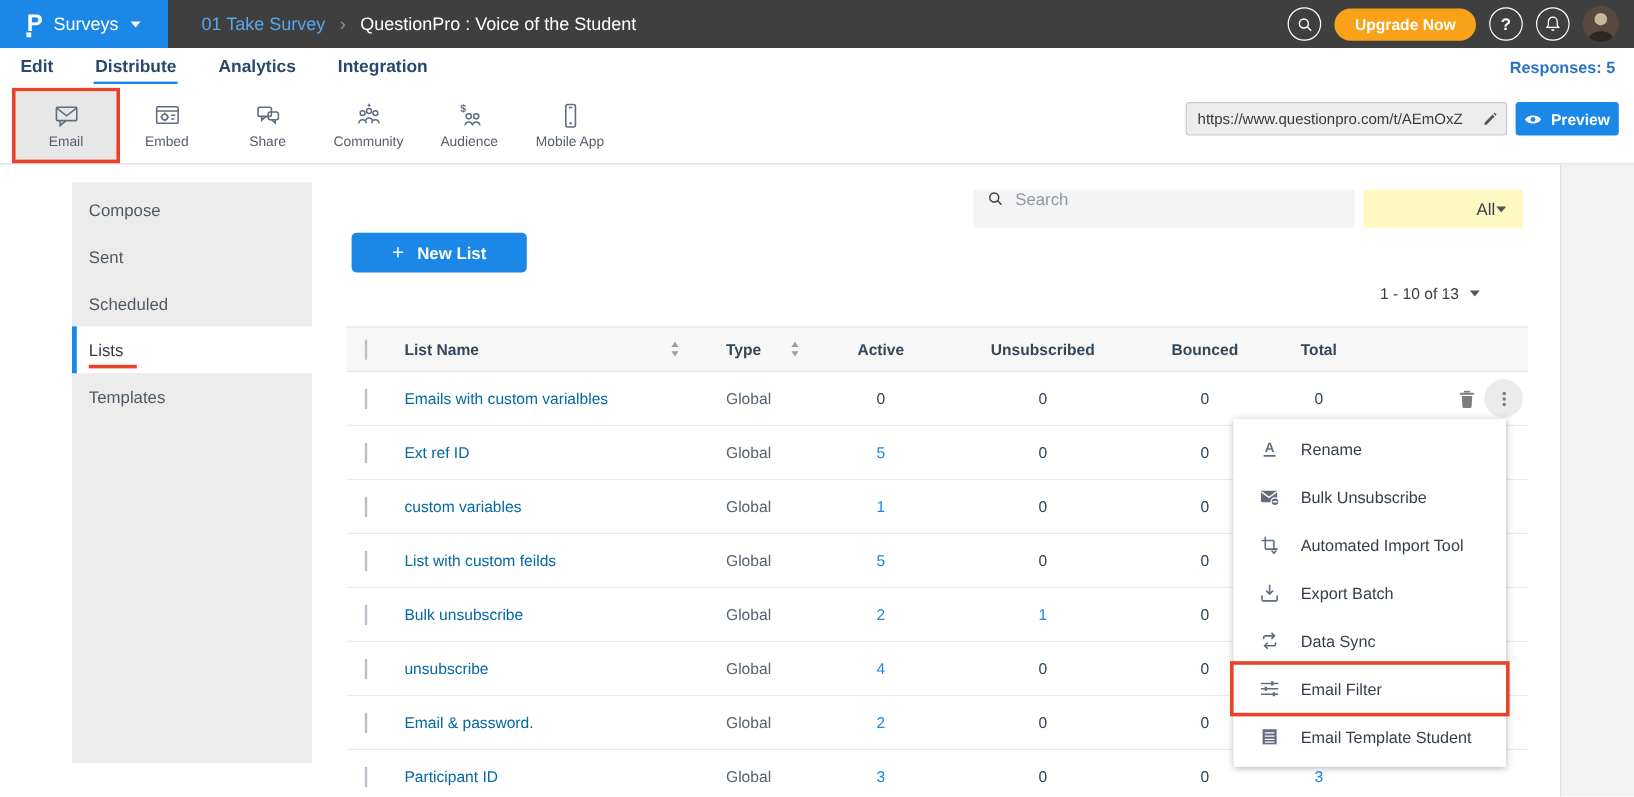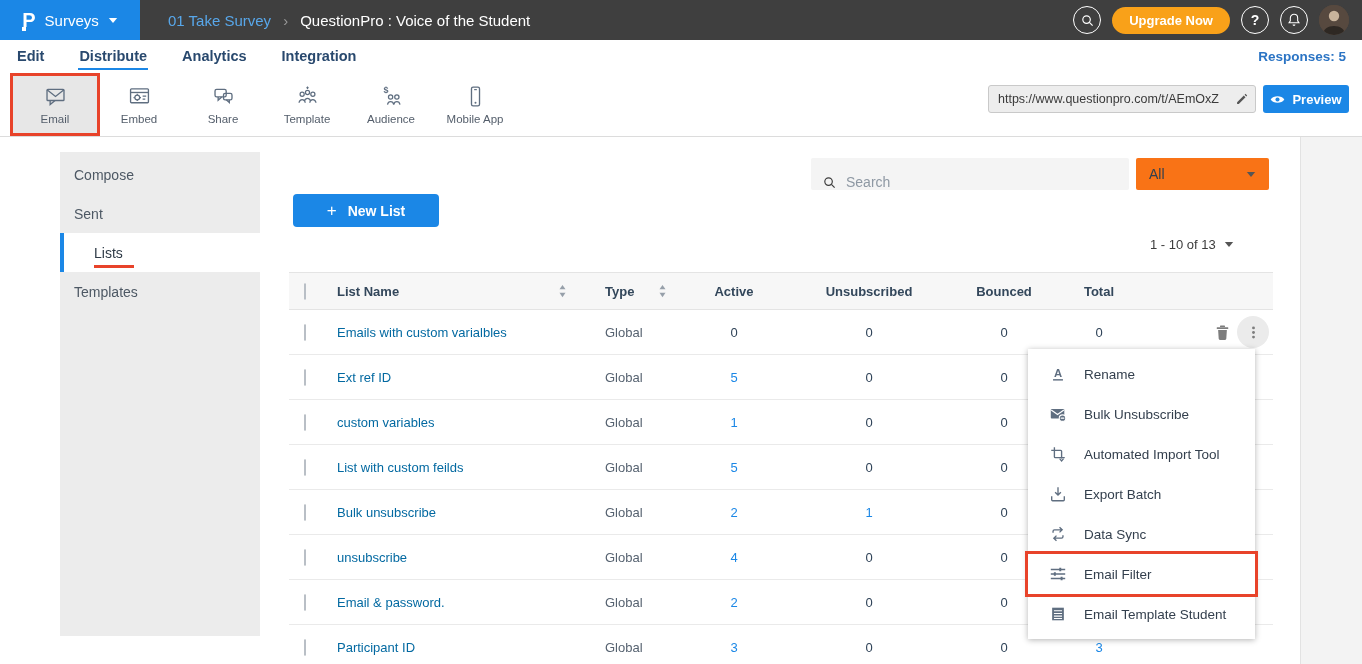--- a/index.html
+++ b/index.html
@@ -40,30 +40,30 @@
   .url-text { flex:1; padding:0 2px 0 9px; font-size:12.5px; color:#3a3a3a; white-space:nowrap; overflow:hidden; }
   .url-edit { width:26px; height:100%; display:flex; align-items:center; justify-content:center; color:#555; cursor:pointer; flex:none; }
   .url-edit svg { width:14px; height:14px; }
   .preview-btn { position:absolute; left:1263px; top:12px; width:86px; height:28px; background:#1b87e6; border-radius:3px; color:#fff; font-size:13px; font-weight:bold; display:flex; align-items:center; justify-content:center; gap:7px; cursor:pointer; }
   .preview-btn svg { width:15px; height:11px; }
 
   
   .sidebar { position:absolute; left:60px; top:152px; width:200px; height:484px; background:#ececec; padding-top:3px; z-index:5; }
   .side-item { position:relative; height:39px; display:flex; align-items:center; padding-left:14px; font-size:14px; color:#4d5864; cursor:pointer; }
   .side-item[data-state="active"] { background:#fff; color:#2e3a46; border-left:4px solid #1b87e6; padding-left:10px; }
-  .side-item[data-annotation="red-underline"] .side-label { position:relative;margin-left:20px; }
+  .side-item[data-annotation="red-underline"] .side-label { position:relative; }
   .side-item[data-annotation="red-underline"] .side-label::after { content:''; position:absolute; left:0; bottom:-7px; width:40px; height:3px; background:#e8432a; }
 
   .right-strip { position:absolute; left:1300px; top:137px; width:62px; height:527px; background:#f3f3f3; border-left:1px solid #e2e2e2; z-index:4; }
 
   
-  .search-box { position:absolute; left:811px; top:158px; width:318px; height:32px; background:#f4f4f4; border-radius:2px; display:flex; align-items:flex-end; padding:0 11px; gap:9px; cursor:text; }
+  .search-box { position:absolute; left:811px; top:158px; width:318px; height:32px; background:#f4f4f4; border-radius:2px; display:flex; align-items:flex-start; padding:0 11px; gap:9px; cursor:text; }
   .search-box svg { width:15px; height:15px; color:#3c3c3c; flex:none; }
   .search-ph { font-size:14px; color:#8e98a3; }
-  .filter-box { position:absolute; left:1136px; top:158px; width:133px; height:32px; background:#f97316; border-radius:2px; display:flex; align-items:center; justify-content:space-between; padding:0 13px; cursor:pointer; }
+  .filter-box { position:absolute; left:1136px; top:158px; width:133px; height:32px; background:#fef9c3; border-radius:2px; display:flex; align-items:center; justify-content:flex-end; padding:0 13px; cursor:pointer; }
   .filter-value { font-size:14px; color:#33404d; }
   .filter-box .caret, .pg-caret { color:#555; }
   .new-list-btn { position:absolute; left:293px; top:194px; width:146px; height:33px; background:#1b87e6; border-radius:4px; color:#fff; display:flex; align-items:center; justify-content:center; gap:11px; font-size:14px; font-weight:bold; cursor:pointer; }
   .new-list-plus { font-size:17px; font-weight:normal; }
   .pagination { position:absolute; left:1108px; top:233px; width:166px; height:22px; display:flex; align-items:center; justify-content:space-between;margin-left:42px; }
   .pg-range-wrap { display:flex; align-items:center; gap:8px; cursor:pointer; }
   .pg-range { font-size:13px; color:#3c3c3c; }
   .pg-next { width:17px; height:17px; color:#666; cursor:pointer; }
 
   
@@ -277,21 +277,21 @@
           <svg>
             <use href="#icon-share"></use>
           </svg>
           <span class="ch-label">Share</span>
         </div>
 
         <div class="channel">
           <svg>
             <use href="#icon-community"></use>
           </svg>
-          <span class="ch-label">Template</span>
+          <span class="ch-label">Community</span>
         </div>
 
         <div class="channel">
           <svg>
             <use href="#icon-audience"></use>
           </svg>
           <span class="ch-label">Audience</span>
         </div>
 
         <div class="channel">
@@ -322,20 +322,23 @@
   <div class="sidebar">
 
       <div class="side-item">
         <span class="side-label">Compose</span>
       </div>
 
       <div class="side-item">
         <span class="side-label">Sent</span>
       </div>
 
+      <div class="side-item">
+        <span class="side-label">Scheduled</span>
+      </div>
 
       <div class="side-item" data-state="active" data-annotation="red-underline">
         <span class="side-label">Lists</span>
       </div>
 
       <div class="side-item">
         <span class="side-label">Templates</span>
       </div>
     </div>
 

